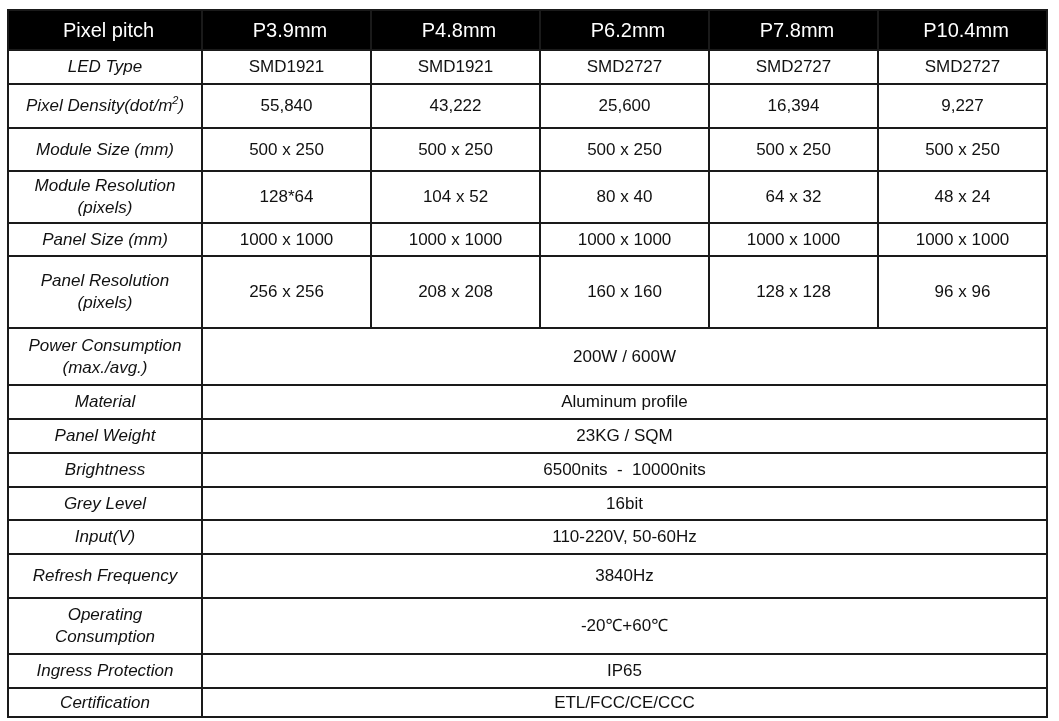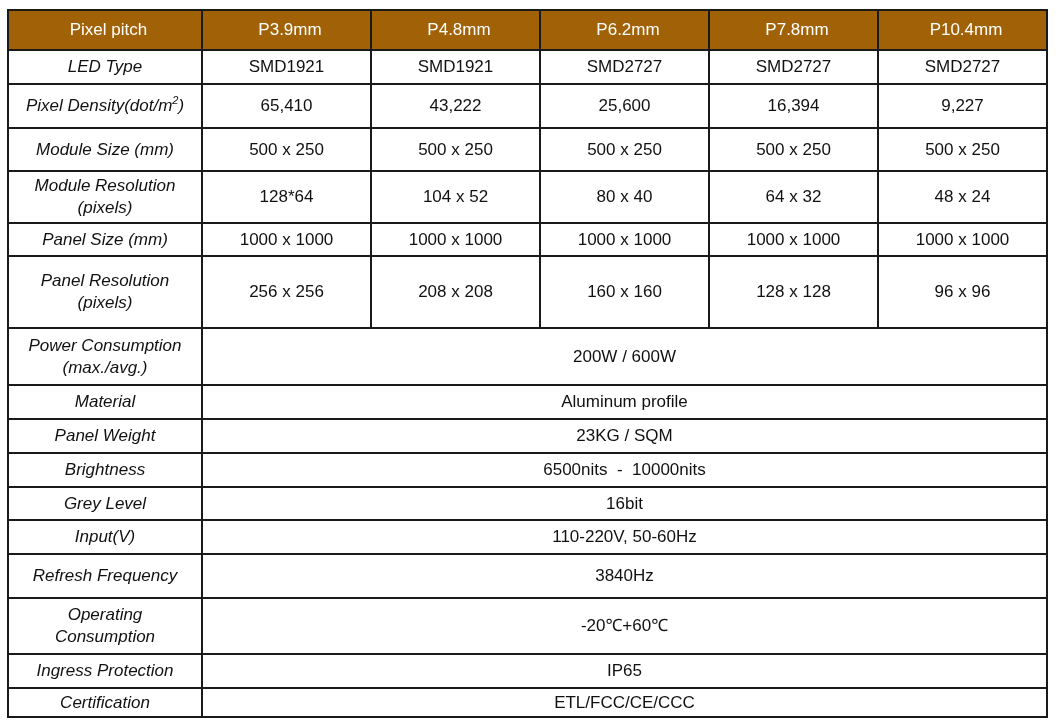--- a/index.html
+++ b/index.html
@@ -6,21 +6,21 @@
     body { width: 1059px; height: 721px; position: relative; overflow: hidden;
            font-family: "Liberation Sans", sans-serif; color: #111111; }
     table.spec {
       position: absolute; left: 7px; top: 9px;
       width: 1040px; border-collapse: collapse; table-layout: fixed;
     }
     table.spec td, table.spec th {
       border: 2px solid #1a1a1a; text-align: center; vertical-align: middle;
       padding: 0 4px; font-size: 17px; line-height: 22px; font-weight: normal;
     }
-    table.spec thead th { background: #a16207; color: #ffffff; height: 38px; font-size: 17px; padding-left: 11px; }
+    table.spec thead th { background: #000000; color: #ffffff; height: 38px; font-size: 20px; padding-left: 11px; }
     table.spec tbody td { background: #ffffff; }
     .label-cell { white-space: normal; font-style: italic; }
     sup { font-size: 11px; vertical-align: super; line-height: 0; }
     col.c-label { width: 194px; }
     col.c-val { width: 169px; }
   </style>
 </head>
 <body>
 
 <table class="spec">
@@ -48,21 +48,21 @@
       <td class="label-cell">LED Type</td>
       <td>SMD1921</td>
       <td>SMD1921</td>
       <td>SMD2727</td>
       <td>SMD2727</td>
       <td>SMD2727</td>
     </tr>
 
     <tr style="height:44px">
       <td class="label-cell"><span>Pixel Density(dot/m</span><sup>2</sup><span>)</span></td>
-      <td>65,410</td>
+      <td>55,840</td>
       <td>43,222</td>
       <td>25,600</td>
       <td>16,394</td>
       <td>9,227</td>
     </tr>
 
     <tr style="height:43px">
       <td class="label-cell">Module Size (mm)</td>
       <td>500 x 250</td>
       <td>500 x 250</td>

